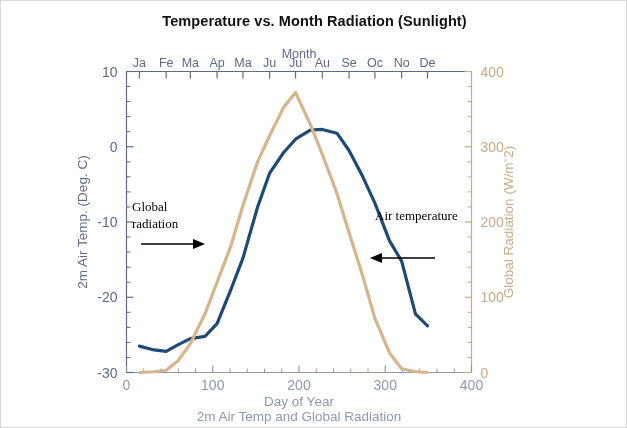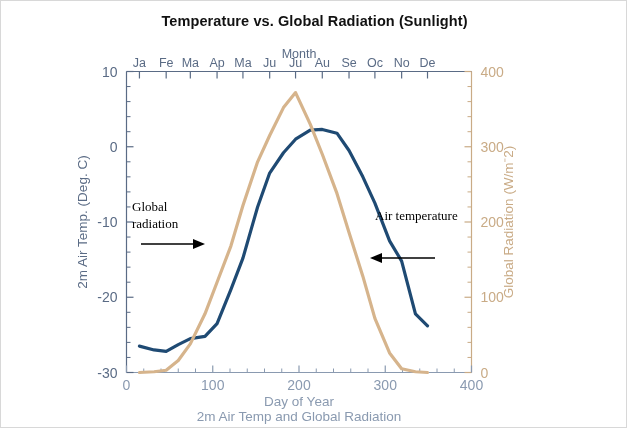--- a/index.html
+++ b/index.html
@@ -40,21 +40,21 @@
   }
   .axis-text {
     font-family: "Liberation Sans", sans-serif;
   }
 </style>
 </head>
 <body>
 
 <div id="figure">
 
-  <div id="chart-title">Temperature vs. Global Radiation (Sunlight)</div>
+  <div id="chart-title">Temperature vs. Month Radiation (Sunlight)</div>
 
   <svg id="plot-svg" width="627" height="428">
       <line x1="125.5" y1="70.5" x2="125.5" y2="371.5" stroke="#5a6b85" stroke-width="1.2"></line>
       <line x1="470.5" y1="70.5" x2="470.5" y2="371.5" stroke="#c9ab86" stroke-width="1.2"></line>
       <line x1="125.5" y1="70.5" x2="470.5" y2="70.5" stroke="#5a6b85" stroke-width="1.2"></line>
       <line x1="125.5" y1="371.5" x2="470.5" y2="371.5" stroke="#8a9ab0" stroke-width="1.2"></line>
       <line x1="125.5" y1="371.5" x2="132.5" y2="371.5" stroke="#5a6b85" stroke-width="1.2"></line>
       <text x="116.5" y="376.5" text-anchor="end" fill="#5a6b85" font-size="14" font-family="&quot;Liberation Sans&quot;, sans-serif" class="axis-text">-30</text>
       <line x1="125.5" y1="296.25" x2="132.5" y2="296.25" stroke="#5a6b85" stroke-width="1.2"></line>
       <text x="116.5" y="301.25" text-anchor="end" fill="#5a6b85" font-size="14" font-family="&quot;Liberation Sans&quot;, sans-serif" class="axis-text">-20</text>

